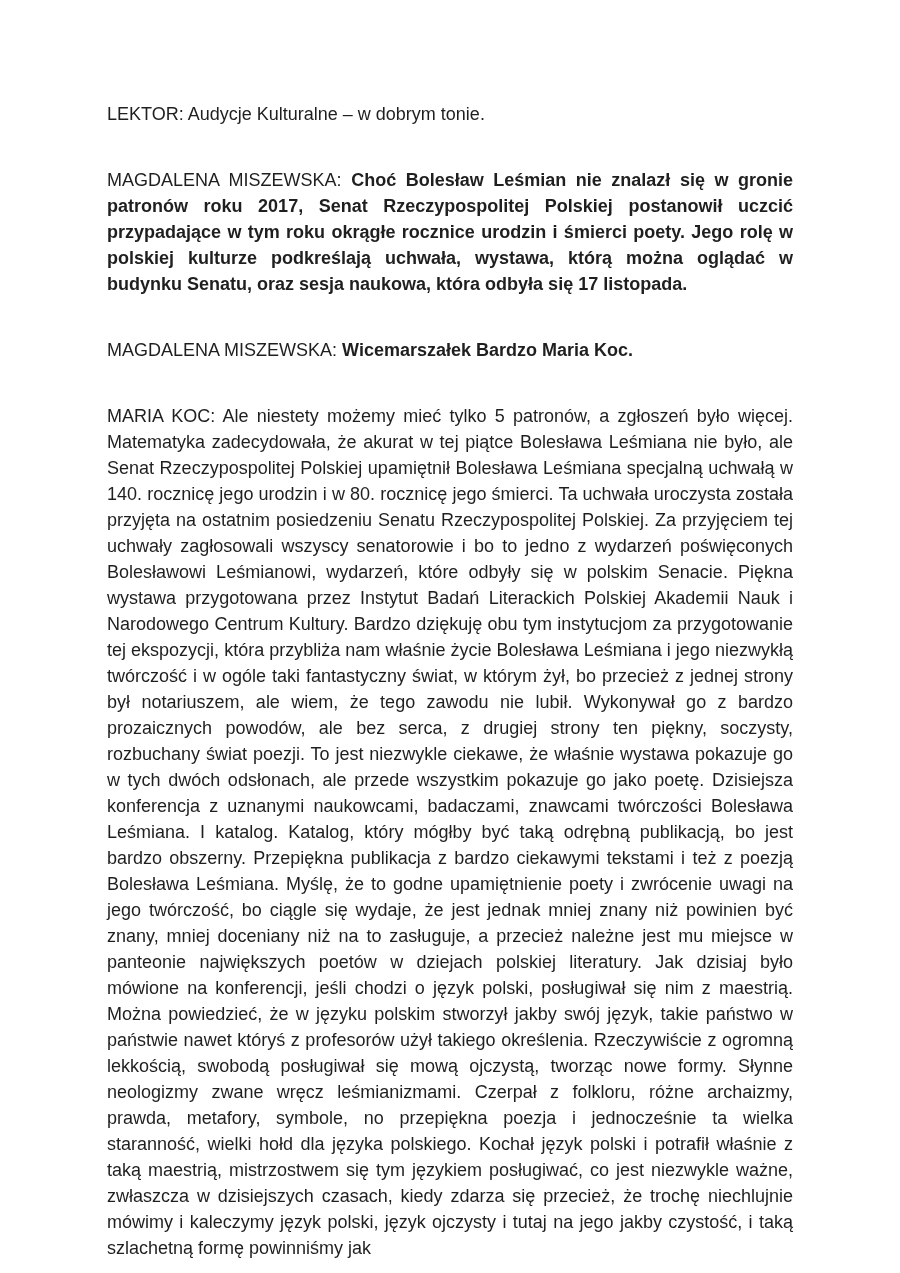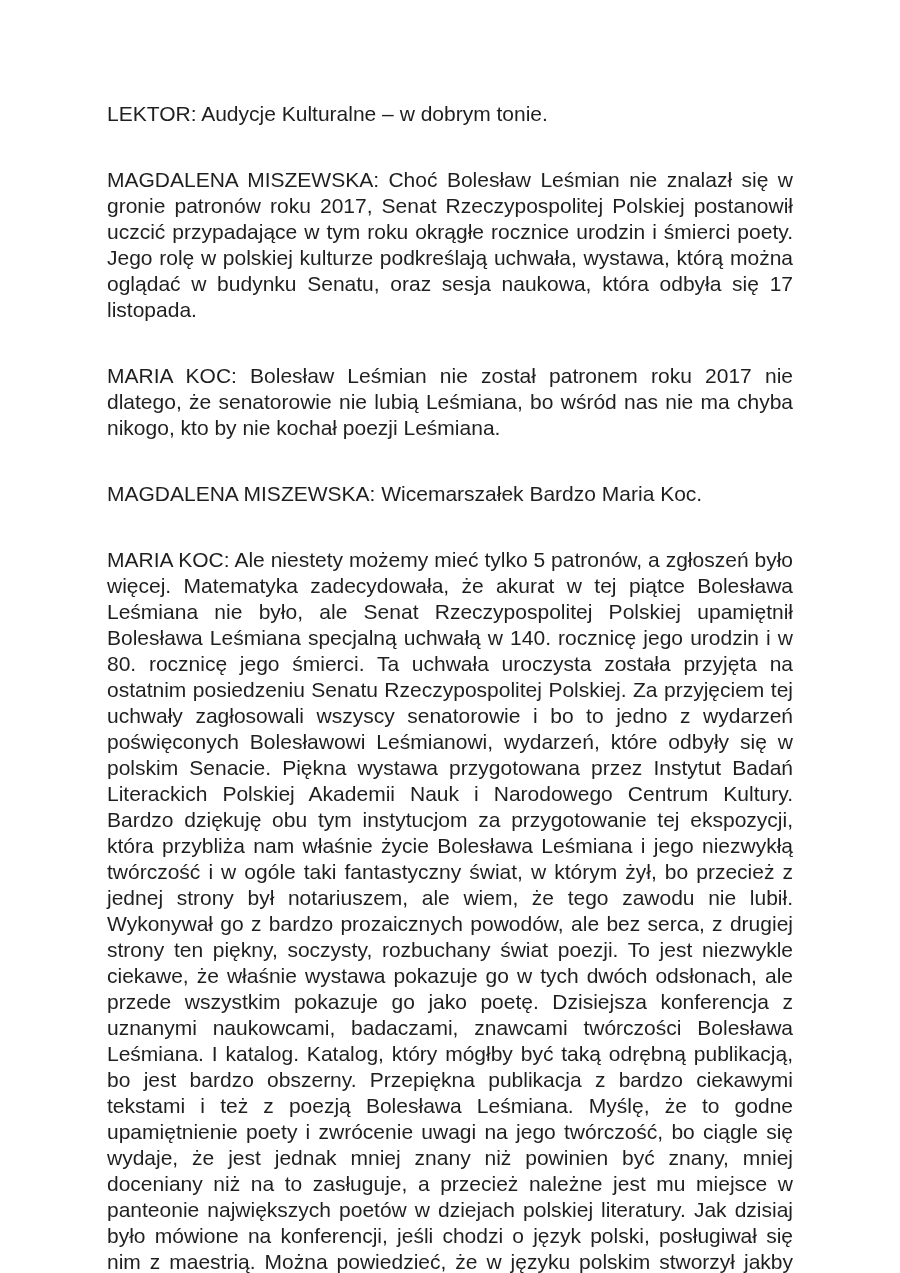--- a/index.html
+++ b/index.html
@@ -10,47 +10,46 @@
   }
   .page {
     position: relative;
     width: 900px;
     height: 1273px;
     background: #ffffff;
     overflow: hidden;
     box-sizing: border-box;
     padding: 101px 107px 0 107px;
     font-family: "Liberation Sans", "DejaVu Sans", sans-serif;
-    font-size: 21px;
+    font-size: 18px;
     line-height: 26px;
     color: #1f1f1f;
   }
   p.entry {
     margin: 0 0 40px 0;
     text-align: justify;
     text-justify: inter-word;
   }
   .speaker {
     font-weight: 400;
   }
   .speech {
     font-weight: 400;
   }
   .speech.bold {
-    font-weight: 400;
+    font-weight: 700;
   }
 </style>
 </head>
 <body>
 
 <div class="page">
 
   <p class="entry"><span class="speaker">LEKTOR:</span> <span class="speech">Audycje Kulturalne – w dobrym tonie.</span></p>
 
   <p class="entry"><span class="speaker">MAGDALENA MISZEWSKA:</span> <span class="speech bold">Choć Bolesław Leśmian nie znalazł się w gronie patronów roku 2017, Senat Rzeczypospolitej Polskiej postanowił uczcić przypadające w tym roku okrągłe rocznice urodzin i śmierci poety. Jego rolę w polskiej kulturze podkreślają uchwała, wystawa, którą można oglądać w budynku Senatu, oraz sesja naukowa, która odbyła się 17 listopada.</span></p>
 
-  <p class="entry"><span class="speaker">MARIA KOC:</span> <span class="speech">Bolesław Leśmian nie został patronem roku 2017 nie dlatego, że senatorowie nie lubią Leśmiana, bo wśród nas nie ma chyba nikogo, kto by nie kochał poezji Leśmiana.</span></p>
 
   <p class="entry"><span class="speaker">MAGDALENA MISZEWSKA:</span> <span class="speech bold">Wicemarszałek Bardzo Maria Koc.</span></p>
 
   <p class="entry"><span class="speaker">MARIA KOC:</span> <span class="speech">Ale niestety możemy mieć tylko 5 patronów, a zgłoszeń było więcej. Matematyka zadecydowała, że akurat w tej piątce Bolesława Leśmiana nie było, ale Senat Rzeczypospolitej Polskiej upamiętnił Bolesława Leśmiana specjalną uchwałą w 140. rocznicę jego urodzin i w 80. rocznicę jego śmierci. Ta uchwała uroczysta została przyjęta na ostatnim posiedzeniu Senatu Rzeczypospolitej Polskiej. Za przyjęciem tej uchwały zagłosowali wszyscy senatorowie i bo to jedno z wydarzeń poświęconych Bolesławowi Leśmianowi, wydarzeń, które odbyły się w polskim Senacie. Piękna wystawa przygotowana przez Instytut Badań Literackich Polskiej Akademii Nauk i Narodowego Centrum Kultury. Bardzo dziękuję obu tym instytucjom za przygotowanie tej ekspozycji, która przybliża nam właśnie życie Bolesława Leśmiana i jego niezwykłą twórczość i w ogóle taki fantastyczny świat, w którym żył, bo przecież z jednej strony był notariuszem, ale wiem, że tego zawodu nie lubił. Wykonywał go z bardzo prozaicznych powodów, ale bez serca, z drugiej strony ten piękny, soczysty, rozbuchany świat poezji. To jest niezwykle ciekawe, że właśnie wystawa pokazuje go w tych dwóch odsłonach, ale przede wszystkim pokazuje go jako poetę. Dzisiejsza konferencja z uznanymi naukowcami, badaczami, znawcami twórczości Bolesława Leśmiana. I katalog. Katalog, który mógłby być taką odrębną publikacją, bo jest bardzo obszerny. Przepiękna publikacja z bardzo ciekawymi tekstami i też z poezją Bolesława Leśmiana. Myślę, że to godne upamiętnienie poety i zwrócenie uwagi na jego twórczość, bo ciągle się wydaje, że jest jednak mniej znany niż powinien być znany, mniej doceniany niż na to zasługuje, a przecież należne jest mu miejsce w panteonie największych poetów w dziejach polskiej literatury. Jak dzisiaj było mówione na konferencji, jeśli chodzi o język polski, posługiwał się nim z maestrią. Można powiedzieć, że w języku polskim stworzył jakby swój język, takie państwo w państwie nawet któryś z profesorów użył takiego określenia. Rzeczywiście z ogromną lekkością, swobodą posługiwał się mową ojczystą, tworząc nowe formy. Słynne neologizmy zwane wręcz leśmianizmami. Czerpał z folkloru, różne archaizmy, prawda, metafory, symbole, no przepiękna poezja i jednocześnie ta wielka staranność, wielki hołd dla języka polskiego. Kochał język polski i potrafił właśnie z taką maestrią, mistrzostwem się tym językiem posługiwać, co jest niezwykle ważne, zwłaszcza w dzisiejszych czasach, kiedy zdarza się przecież, że trochę niechlujnie mówimy i kaleczymy język polski, język ojczysty i tutaj na jego jakby czystość, i taką szlachetną formę powinniśmy jak</span></p>
 
 </div>
 
 </body></html>

